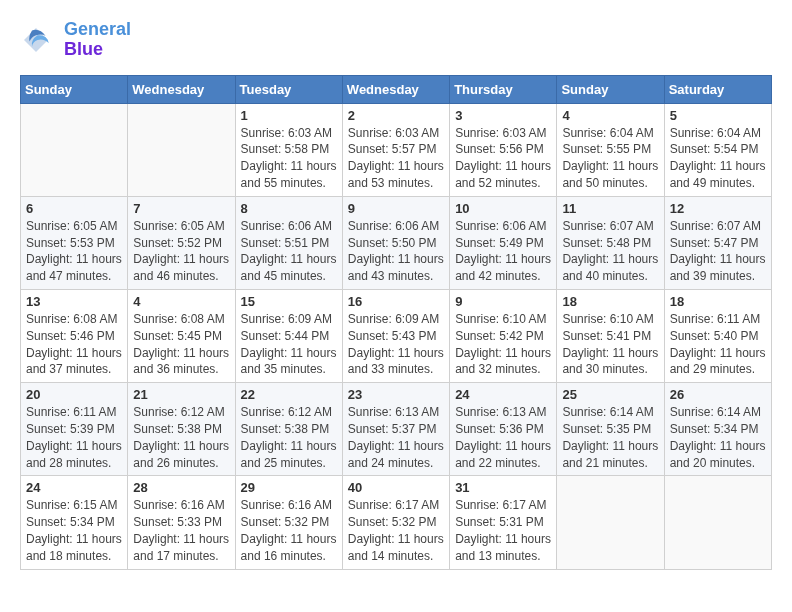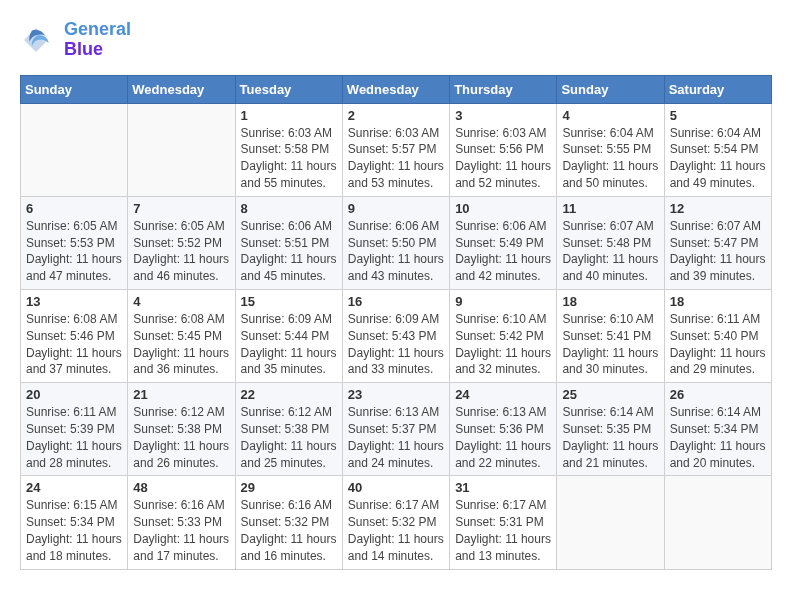--- a/index.html
+++ b/index.html
@@ -290,21 +290,21 @@
         </td>
       </tr>
       <tr>
         <td>
           <span class="day-number">24</span>
           <div class="day-info" style="white-space: pre-line;">Sunrise: 6:15 AM
 Sunset: 5:34 PM
 Daylight: 11 hours and 18 minutes.</div>
         </td>
         <td>
-          <span class="day-number">48</span>
+          <span class="day-number">28</span>
           <div class="day-info" style="white-space: pre-line;">Sunrise: 6:16 AM
 Sunset: 5:33 PM
 Daylight: 11 hours and 17 minutes.</div>
         </td>
         <td>
           <span class="day-number">29</span>
           <div class="day-info" style="white-space: pre-line;">Sunrise: 6:16 AM
 Sunset: 5:32 PM
 Daylight: 11 hours and 16 minutes.</div>
         </td>

